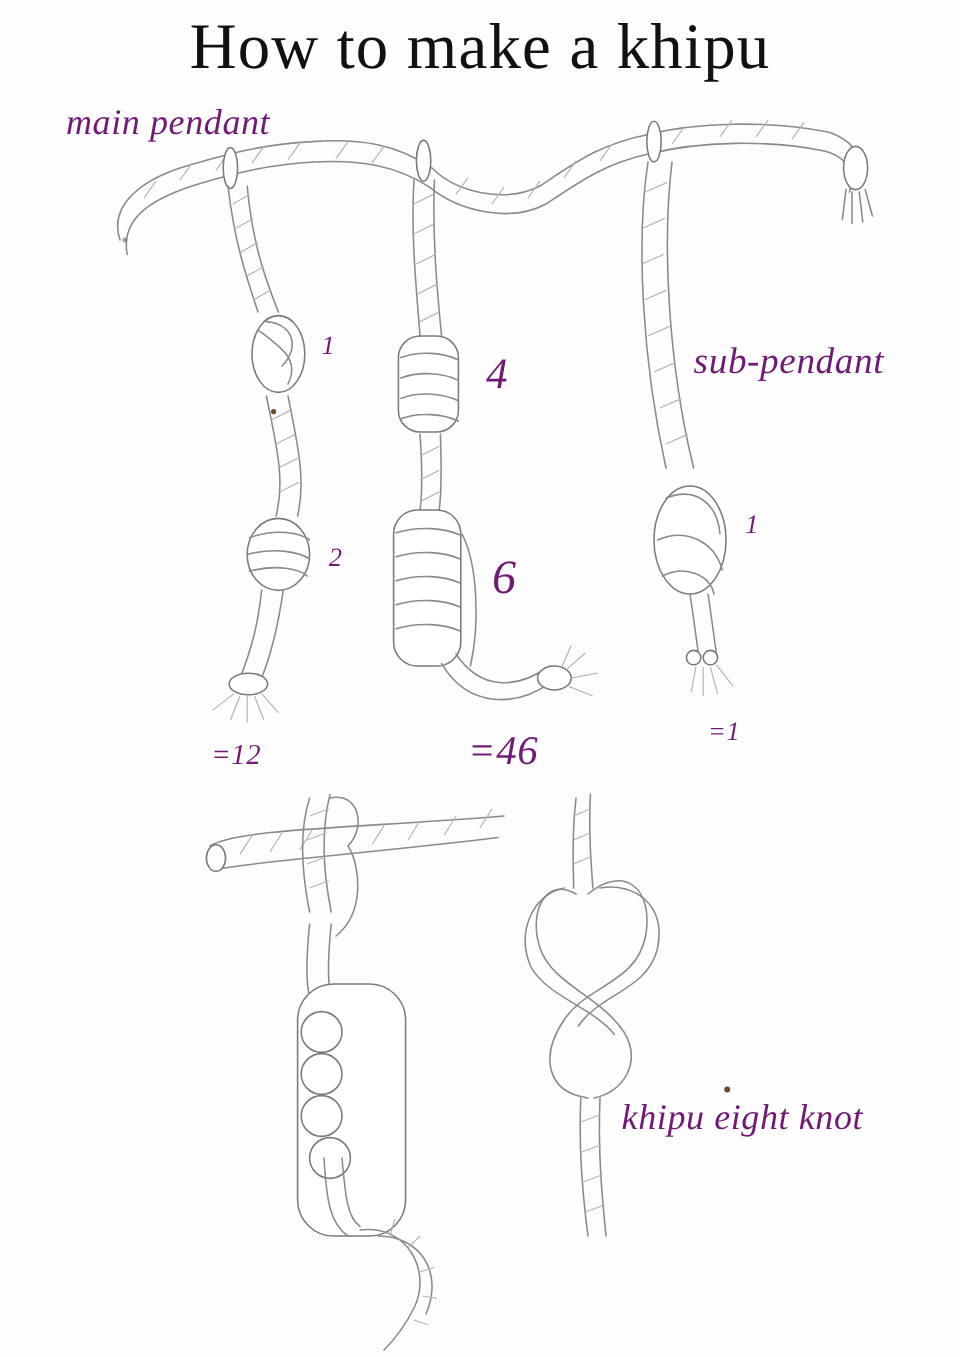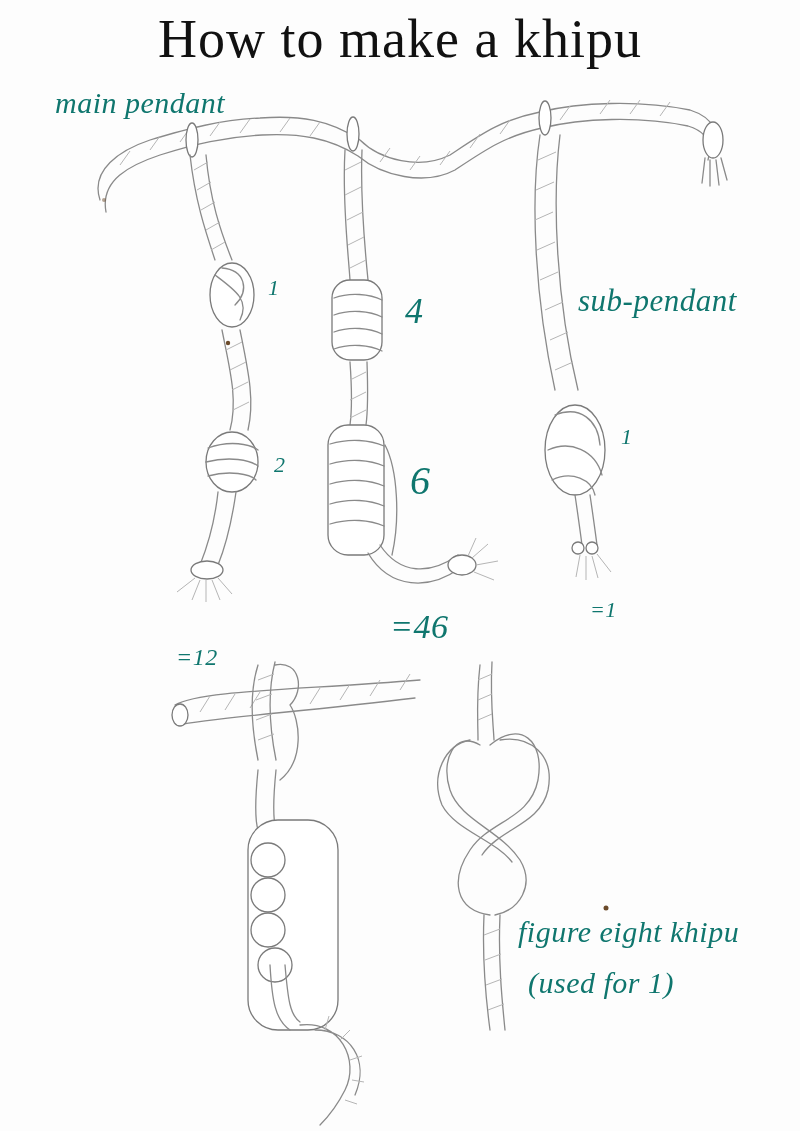--- a/index.html
+++ b/index.html
@@ -9,21 +9,21 @@
       height: 1131px;
       background: #fdfdfd;
       overflow: hidden;
       font-family: "DejaVu Serif", serif;
       color: #111;
     }
     .label {
       position: absolute;
       font-style: italic;
       font-family: "Liberation Serif", "DejaVu Serif", serif;
-      color: #0f766e;
+      color: #701a75;
       white-space: nowrap;
       letter-spacing: 0.5px;
     }
     #title {
       position: absolute;
       left: 0; width: 800px; top: 8px;
       text-align: center;
       font-size: 54px;
       font-family: "Liberation Serif", "DejaVu Serif", serif;
       font-weight: normal;
@@ -130,26 +130,25 @@
       <path class="rope" d="M484,915 C482,960 486,1000 490,1030 M500,915 C498,960 502,1000 505,1030"></path>
       <path class="rope-light" d="M484,935 l16,-6 M485,960 l16,-6 M486,985 l16,-6 M488,1010 l16,-6"></path>
       <circle cx="606" cy="908" r="2.5" class="dot"></circle>
     </g>
   </svg>
 
   <div class="label" style="left:55px; top:86px; font-size:30px;">main pendant</div>
 
   <div class="label" style="left:268px; top:275px; font-size:22px;">1</div>
   <div class="label" style="left:274px; top:452px; font-size:22px;">2</div>
-  <div class="label" style="left:176px; top:644px; font-size:24px;">=12</div>
+  <div class="label" style="left:176px; top:617px; font-size:24px;">=12</div>
 
   <div class="label" style="left:405px; top:290px; font-size:36px;">4</div>
   <div class="label" style="left:410px; top:457px; font-size:40px;">6</div>
   <div class="label" style="left:390px; top:608px; font-size:34px;font-style:italic;">=46</div>
 
   <div class="label" style="left:578px; top:283px; font-size:31px;">sub-pendant</div>
   <div class="label" style="left:621px; top:424px; font-size:22px;">1</div>
   <div class="label" style="left:590px; top:597px; font-size:22px;">=1</div>
 
-  <div class="label" style="left:518px; top:915px; font-size:30px;">figure eight khipu</div>
-  <div class="label" style="left:528px; top:966px; font-size:30px;">(used for 1)</div>
+  <div class="label" style="left:518px; top:915px; font-size:30px;">khipu eight knot</div>
 
 </div>
 
 </body></html>

